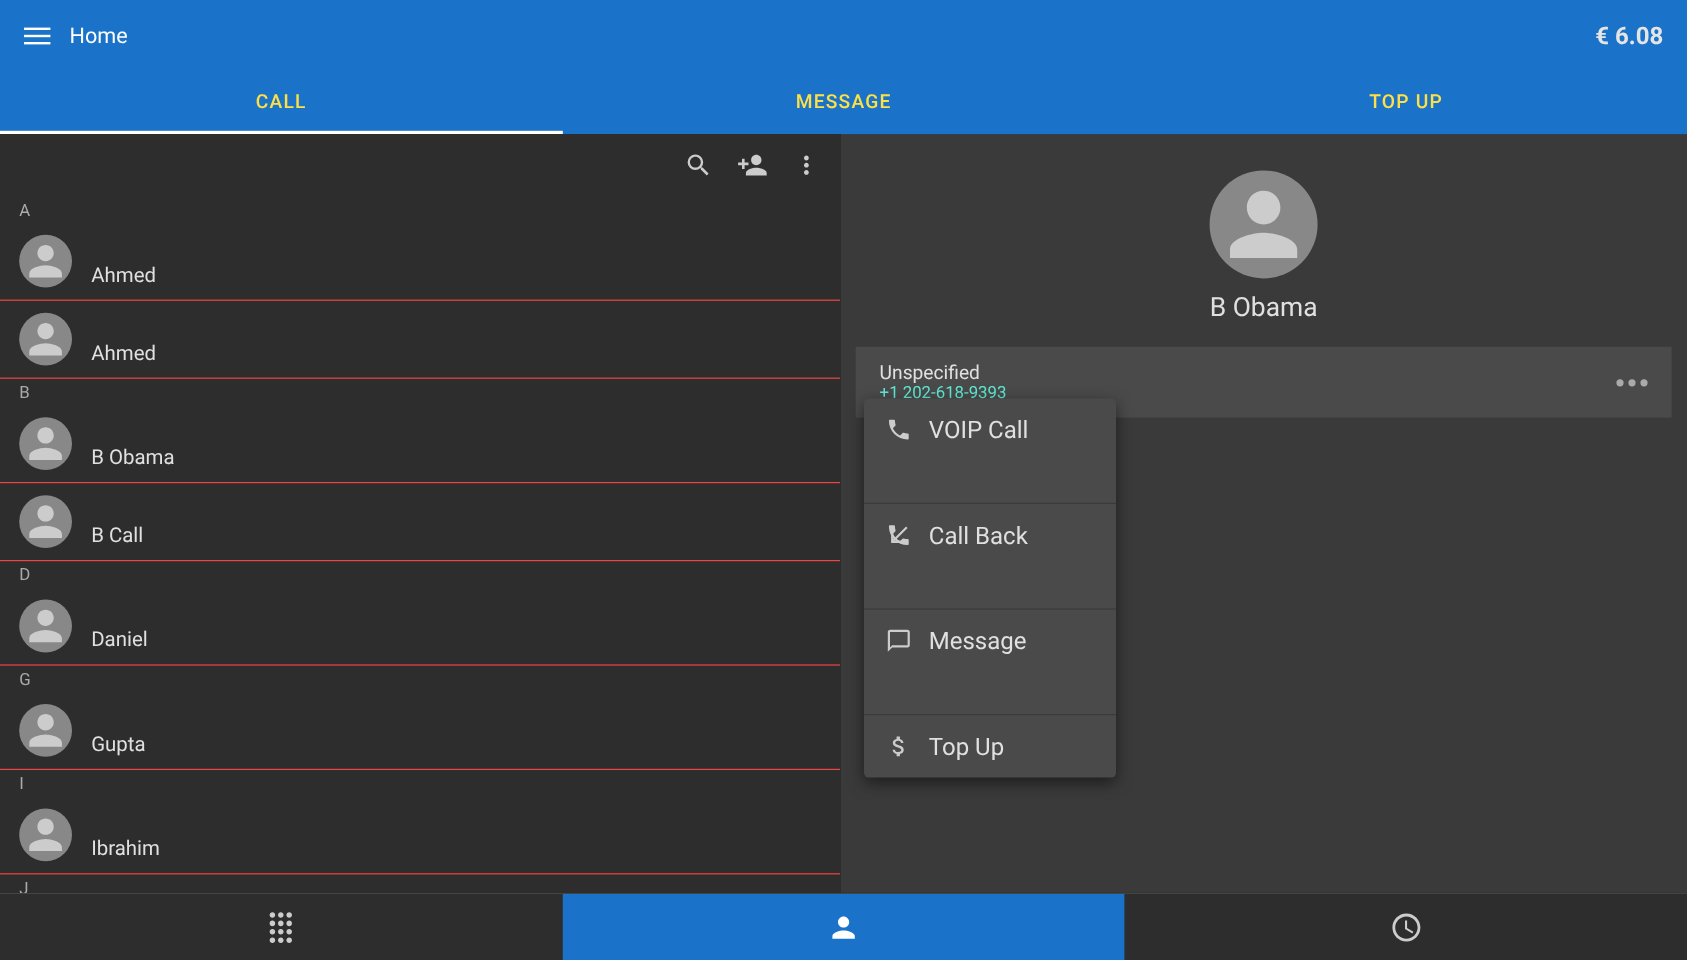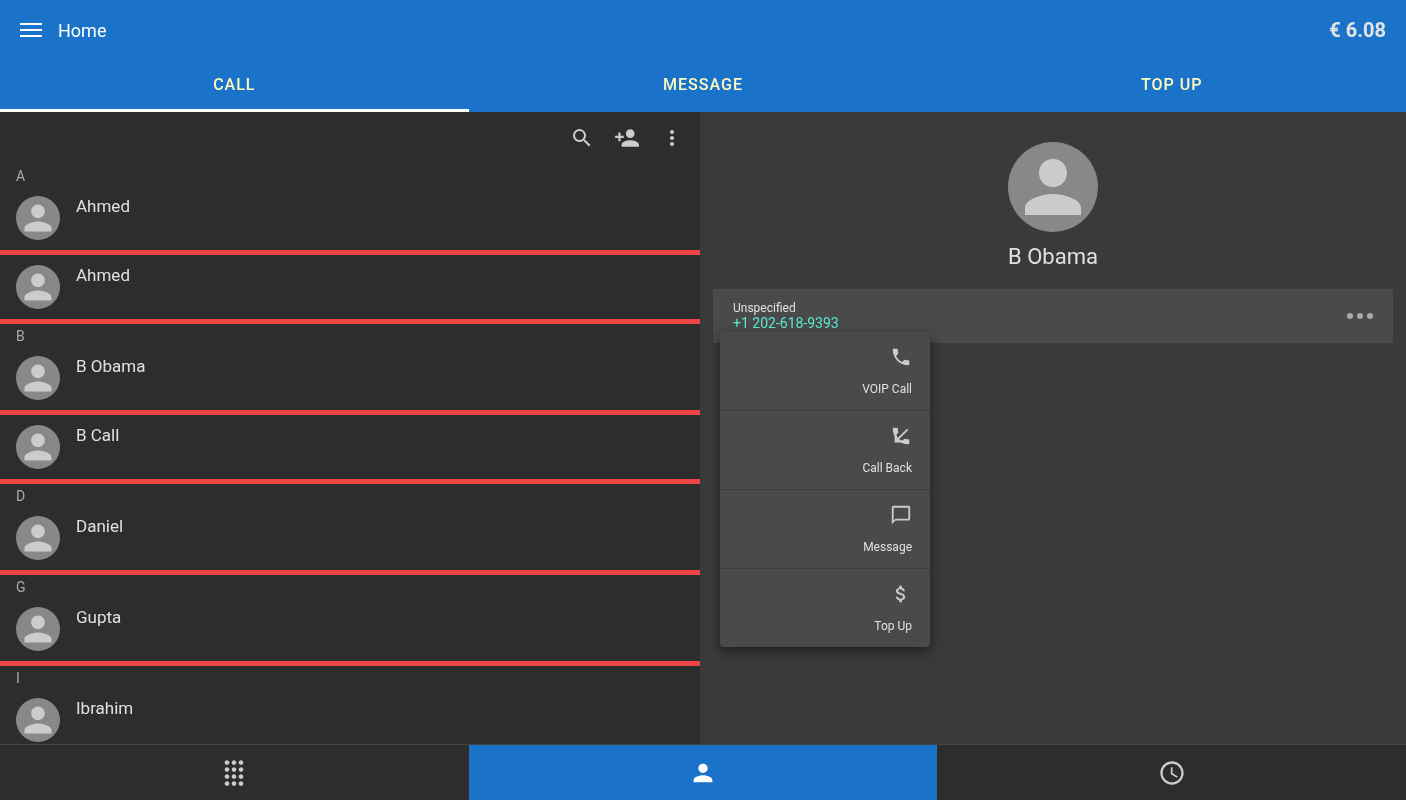--- a/index.html
+++ b/index.html
@@ -52,21 +52,21 @@
     .tabs {
       display: flex;
       height: 52px;
       background: #1a73c8;
     }
     .tab {
       flex: 1;
       display: flex;
       align-items: center;
       justify-content: center;
-      color: #fef9c3;
+      color: #fde047;
       font-size: 16px;
       font-weight: 500;
       letter-spacing: 1px;
       cursor: pointer;
       border-bottom: 3px solid transparent;
       text-transform: uppercase;
     }
     .tab.active {
       border-bottom: 3px solid white;
     }
@@ -102,24 +102,24 @@
 
     
     .section-label {
       color: #aaa;
       font-size: 14px;
       padding: 4px 16px 2px;
     }
 
     .contact-item {
       display: flex;
-      align-items: flex-start;
+      align-items: flex-end;
       padding: 10px 16px;
       cursor: pointer;
-      border-bottom: 5px solid #ef4444;
+      border-bottom: 1px solid #ef4444;
     }
     .avatar {
       width: 44px;
       height: 44px;
       border-radius: 50%;
       background: #888;
       display: flex;
       align-items: center;
       justify-content: center;
       flex-shrink: 0;
@@ -172,21 +172,21 @@
       align-items: center;
       justify-content: space-between;
       padding: 12px 20px;
     }
     .phone-info-text {
       display: flex;
       flex-direction: column;
     }
     .phone-type {
       color: #e0e0e0;
-      font-size: 12px;
+      font-size: 16px;
     }
     .phone-number {
       color: #5eead4;
       font-size: 14px;
     }
     .more-icon {
       cursor: pointer;
       display: flex;
       gap: 4px;
     }
@@ -205,30 +205,30 @@
       left: 20px;
       background: #4a4a4a;
       border-radius: 4px;
       width: 210px;
       overflow: hidden;
       z-index: 100;
       box-shadow: 0 4px 12px rgba(0,0,0,0.5);
     }
     .action-menu-item {
       display: flex;
-      align-items: flex-end;
+      align-items: center;
       padding: 14px 18px;
       color: #e0e0e0;
-      font-size: 12px;
+      font-size: 20px;
       cursor: pointer;
       gap: 14px;
-      flex-direction: column;
     }
     .action-menu-item + .action-menu-item {
       border-top: 1px solid #3a3a3a;
+      margin-top: 35px;
     }
 
     
     .bottom-nav {
       height: 56px;
       display: flex;
       background: #2d2d2d;
       border-top: 1px solid #444;
     }
     .bottom-nav-item {

